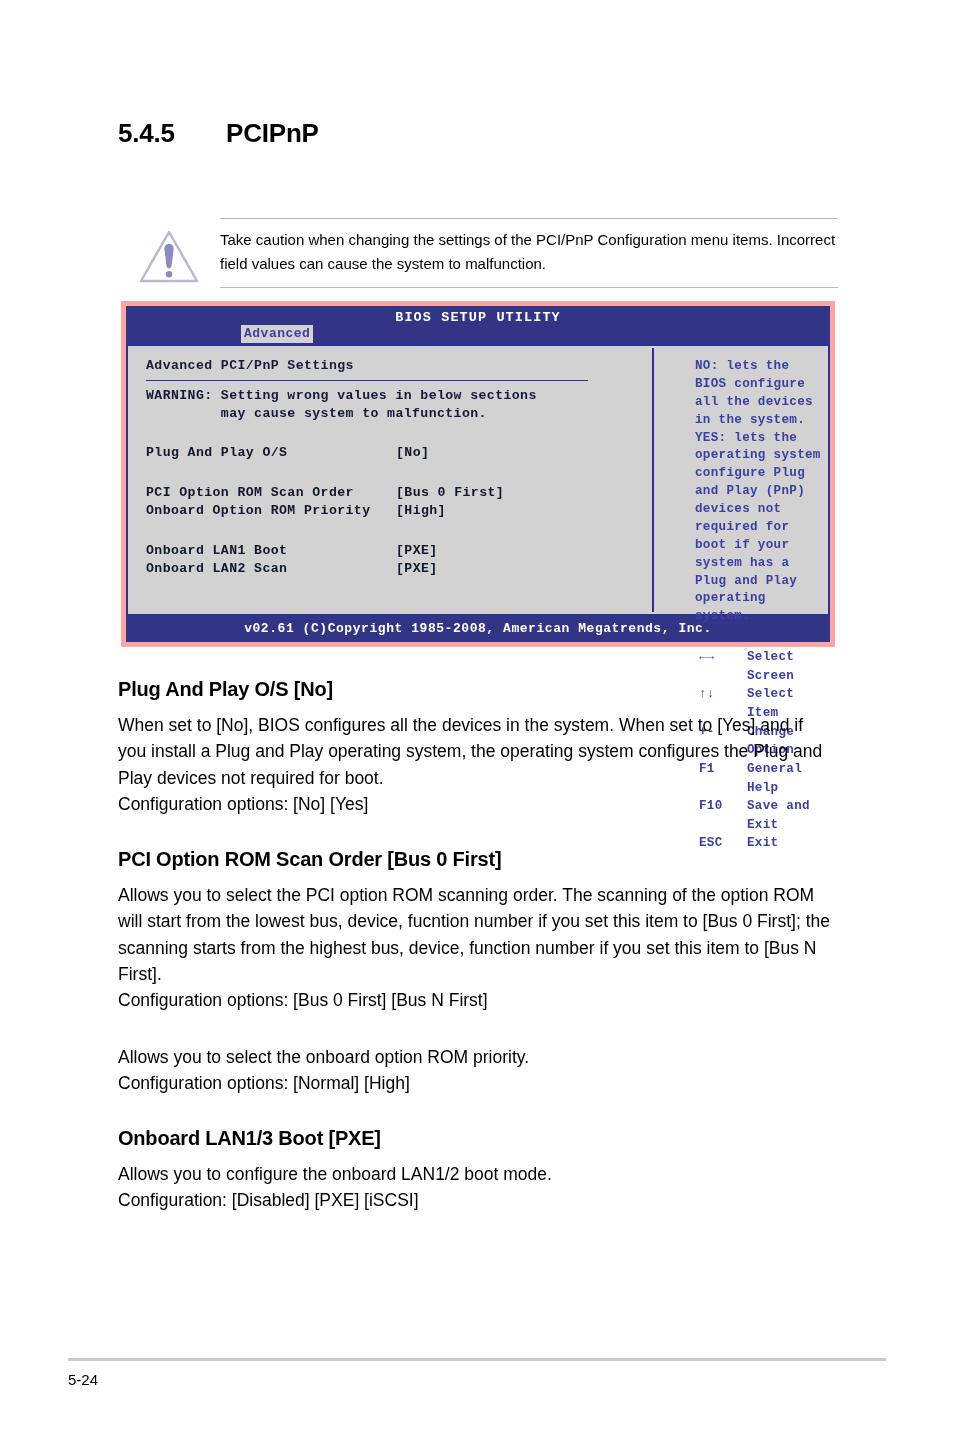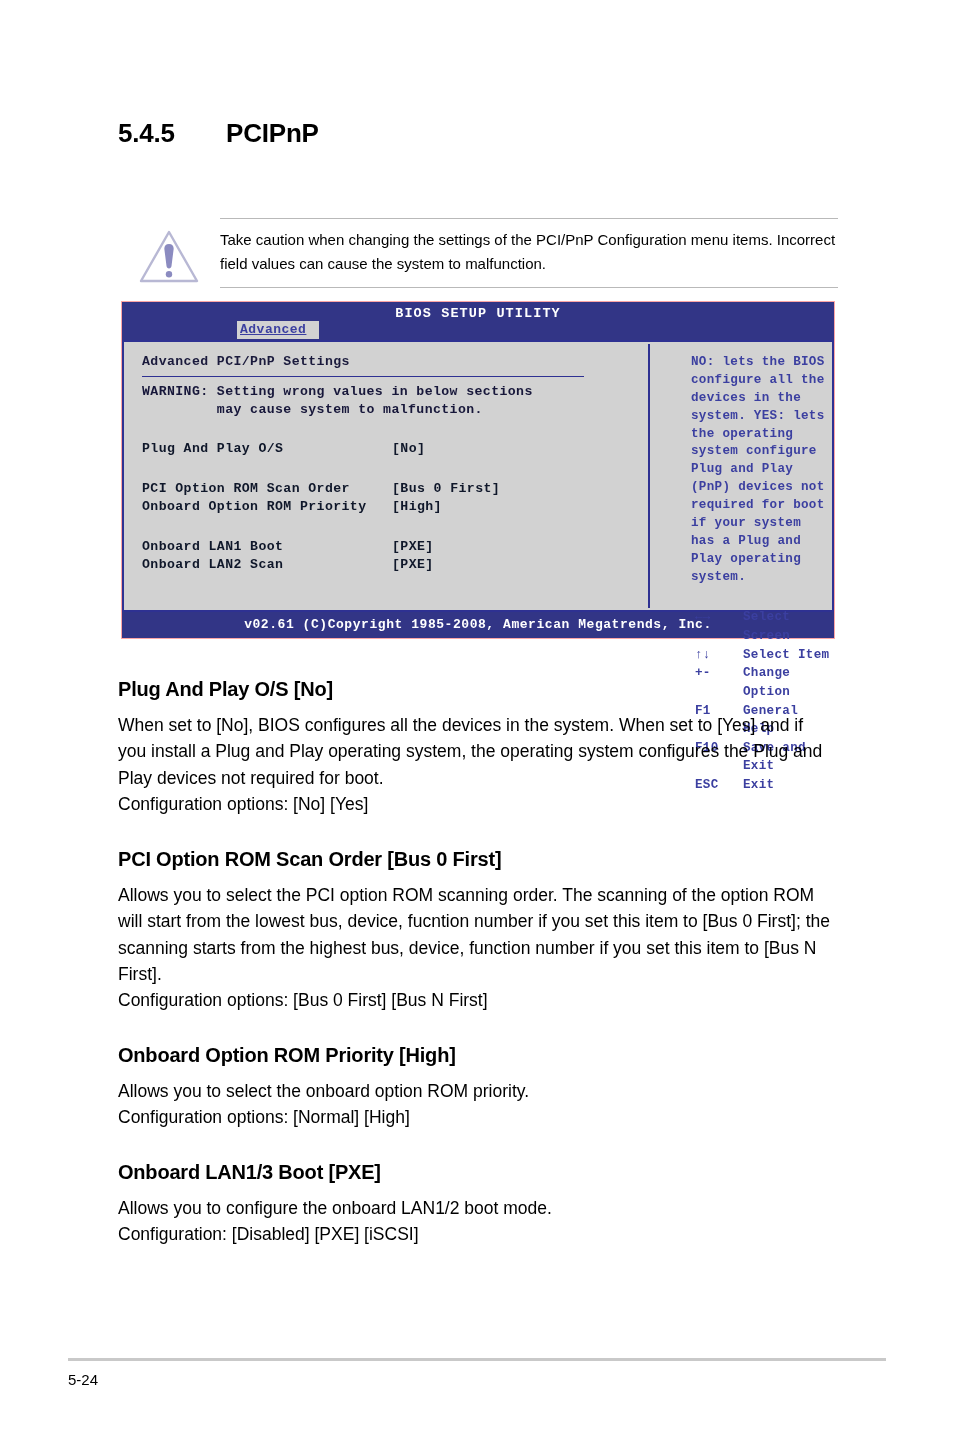--- a/index.html
+++ b/index.html
@@ -75,21 +75,21 @@
     padding: 9px 0 10px 0;
   }
 
   
   .bios {
     position: absolute;
     left: 121px;
     top: 301px;
     width: 714px;
     background: #2e3192;
-    border: 1px solid #fca5a5;
+    border: 5px solid #fca5a5;
     box-sizing: border-box;
     font-family: "Liberation Mono", "DejaVu Sans Mono", monospace;
   }
   .bios-titlebar {
     position: relative;
     height: 38px;
     background: #323586;
   }
   .bios-title {
     position: absolute;
@@ -102,23 +102,22 @@
     letter-spacing: 1.1px;
   }
   .bios-tab {
     position: absolute;
     left: 115px;
     top: 19px;
     background: #d2d2d2;
     color: #3b3fa0;
     font-size: 13px;
     font-weight: bold;
-    padding: 1px 13px 2px 3px;
+    padding: 1px 3px 2px 3px;
     letter-spacing: 0.5px;
-    text-decoration: underline;
   }
   .bios-main {
     display: flex;
     background: #d2d2d2;
     border: 2px solid #2e3192;
     border-left: 2px solid #2e3192;
     border-right: 2px solid #2e3192;
     box-sizing: border-box;
     height: 272px;
   }
@@ -356,21 +355,20 @@
 
   <div class="sections">
     <h3 class="sub-head">Plug And Play O/S [No]</h3>
     <p class="sub-body" style="white-space: pre-line;">When set to [No], BIOS configures all the devices in the system. When set to [Yes] and if you install a Plug and Play operating system, the operating system configures the Plug and Play devices not required for boot.
 Configuration options: [No] [Yes]</p>
 
     <h3 class="sub-head">PCI Option ROM Scan Order [Bus 0 First]</h3>
     <p class="sub-body" style="white-space: pre-line;">Allows you to select the PCI option ROM scanning order. The scanning of the option ROM will start from the lowest bus, device, fucntion number if you set this item to [Bus 0 First]; the scanning starts from the highest bus, device, function number if you set this item to [Bus N First].
 Configuration options: [Bus 0 First] [Bus N First]</p>
 
-    <h3 class="sub-head">Onboard Option ROM Priority [High]</h3>
     <p class="sub-body" style="white-space: pre-line;">Allows you to select the onboard option ROM priority.
 Configuration options: [Normal] [High]</p>
 
     <h3 class="sub-head">Onboard LAN1/3 Boot [PXE]</h3>
     <p class="sub-body last" style="white-space: pre-line;">Allows you to configure the onboard LAN1/2 boot mode.
 Configuration: [Disabled] [PXE] [iSCSI]</p>
   </div>
 
   <div class="foot-rule"></div>
   <div class="foot-left">5-24</div>

